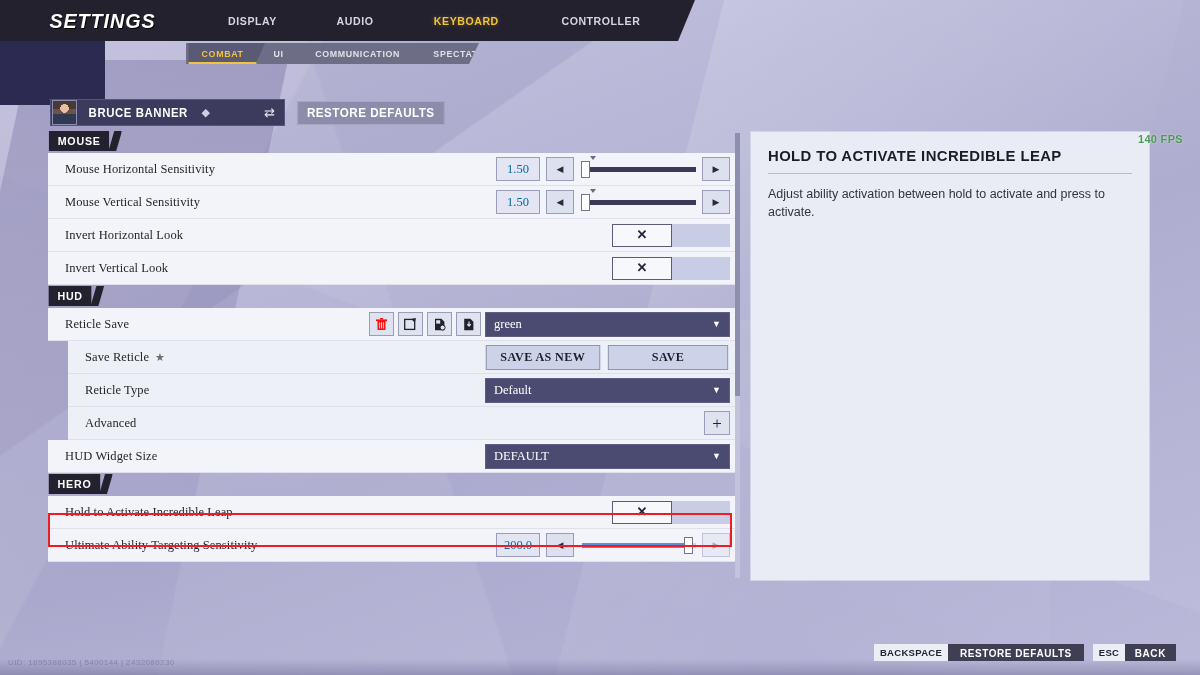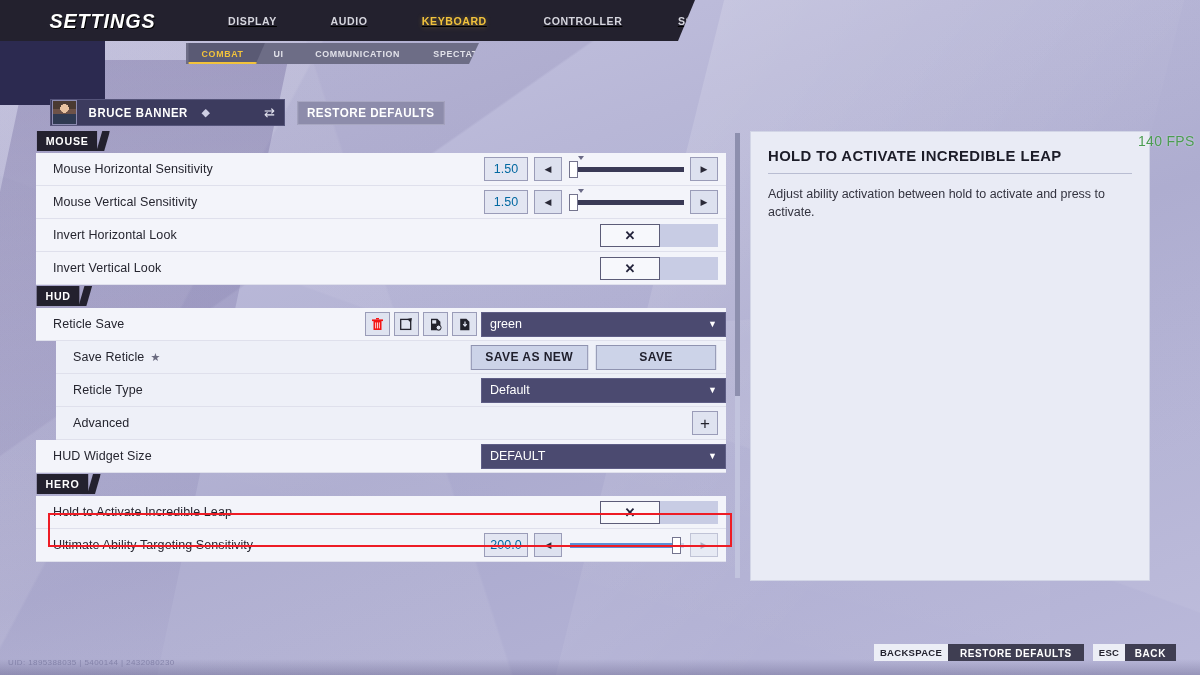--- a/index.html
+++ b/index.html
@@ -48,21 +48,21 @@
     clip-path: polygon(0 0, 695px 0, 678px 41px, 0 41px);
     display:flex; align-items:center; z-index:6;
   }
   .topbar-title {
     color:#fff; font-weight:bold; font-style:italic;
     font-size:21px; letter-spacing:1px;
     margin-left:46px; margin-right:46px;
     text-shadow:1px 1px 0 #000;
     font-stretch:condensed; transform:scaleX(0.94);
   }
-  .top-tabs { display:flex; align-items:center; gap:8px;text-decoration:underline; }
+  .top-tabs { display:flex; align-items:center; gap:14px; }
   .top-tab {
     color:#d6d6de; font-size:11.5px; font-weight:bold;
     letter-spacing:0.6px; padding:0 21px; cursor:pointer;
     transform:scaleX(0.92);
   }
   .top-tab.active { color:#f2c33c; text-shadow:0 0 5px rgba(242,195,60,0.35); }
 
   
   .subtabs {
     position:absolute; left:186px; top:43px; height:21px; width:293px;
@@ -108,21 +108,21 @@
   .heroSwap { margin-left:auto; margin-right:9px; color:#e6e6f2; font-size:13px; line-height:1;}
   .restoreBtn {
     height:24px; padding:0 9px; background:#8d8cab;
     border:1px solid #a8a7c2;
     color:#fff; font-size:12px; font-weight:bold; letter-spacing:0.5px;
     display:flex; align-items:center; cursor:pointer; transform:scaleX(0.97);
   }
 
   
   .panel {
-    position:absolute; left:36px; top:131px; width:690px; height:450px;
+    position:absolute; left:48px; top:131px; width:690px; height:450px;
     z-index:4;
   }
   .panelScroll { position:absolute; inset:0; overflow:hidden; }
 
   .sectionHdr {
     height:20px; background:#23212e; color:#fff;
     font-size:11px; font-weight:bold; letter-spacing:0.8px;
     display:inline-flex; align-items:center; padding:0 9px;
     position:relative; transform:scaleX(0.97);
   }
@@ -133,20 +133,21 @@
   }
   .sectionHdr::after{
     content:""; position:absolute; right:-13px; top:0; width:14px; height:20px;
     background:#23212e; clip-path:polygon(6px 0,14px 0,8px 100%,0 100%);
   }
 
   .row {
     height:33px; background:#f3f4fa; border-bottom:1px solid #dfe0ec;
     display:flex; align-items:center; padding-left:17px; padding-right:0;
     position:relative;
+    font-family:Liberation Serif, serif;
   }
   .row.sub { margin-left:20px; width:calc(100% - 20px); background:#eef0f8; }
   .rowLabel { font-size:12.5px; color:#25252f; letter-spacing:0.1px; }
   .rowLabel .star { color:#6b6b80; margin-left:6px; font-size:11px; }
   .rowCtrls { margin-left:auto; display:flex; align-items:center; height:100%; }
 
   
   .numBox {
     width:44px; height:24px; background:#e3e6f2; border:1px solid #9a9cb8;
     display:flex; align-items:center; justify-content:center;
@@ -184,21 +185,21 @@
     flex:1; height:100%; background:#f7f8fc; border:1px solid #5c5c78;
     display:flex; align-items:center; justify-content:center;
     color:#22223a; font-size:13px; font-weight:bold; cursor:pointer;
   }
   .toggleOff{ flex:1; height:100%; background:#c8cce4; cursor:pointer; }
 
   
   .dropdown{
     width:245px; height:25px; background:#4b4a70; border:1px solid #5f5e86;
     display:flex; align-items:center; color:#fff; font-size:12.5px;
-    padding:0 8px; cursor:pointer;
+    padding:0 8px; margin-right:8px; cursor:pointer;
   }
   .dropdown .caret{ margin-left:auto; font-size:9px; }
 
   
   .iconBtn{
     width:25px; height:24px; background:#dfe3f0; border:1px solid #9a9cb8;
     display:flex; align-items:center; justify-content:center;
     margin-right:4px; cursor:pointer;
   }
   .plusBtn{
@@ -239,21 +240,21 @@
     color:#1c1c28; letter-spacing:0.4px; transform:scaleX(0.96);
     transform-origin:left;
   }
   .infoRule{ margin:8px 17px 0 17px; height:1px; background:#b9bdd2; }
   .infoBody{
     margin:11px 17px 0 17px; font-size:12.5px; color:#33333f; line-height:1.45;
   }
 
   .fps{
     position:absolute; left:1138px; top:133px;
-    color:#4b9c52; font-size:14px; font-weight:normal; letter-spacing:0.3px;
+    color:#4b9c52; font-size:11px; font-weight:bold; letter-spacing:0.3px;
     z-index:7; text-shadow:0 0 2px rgba(255,255,255,0.6);
   }
 
   
   .prompts{
     position:absolute; right:24px; bottom:14px; display:flex; align-items:center; gap:9px; z-index:7;
   }
   .promptGrp{ display:flex; align-items:center; background:#3f3e52; height:17px; }
   .key{
     background:#eceef6; color:#23222e; font-size:9.5px; font-weight:bold;

